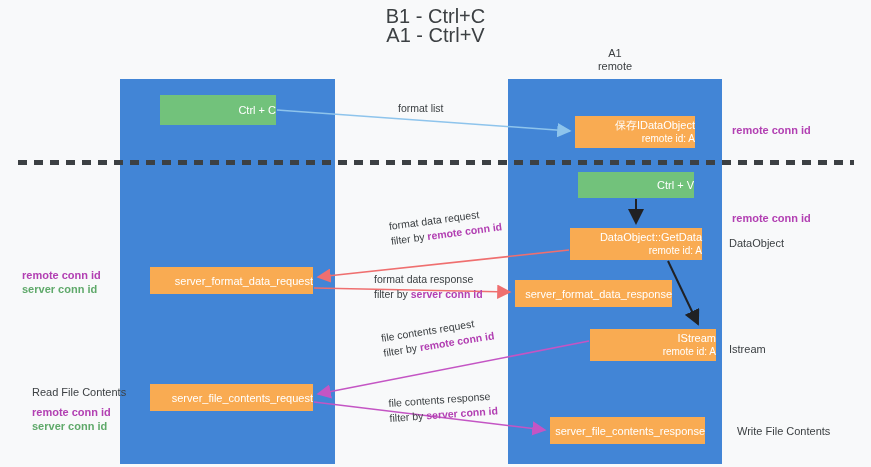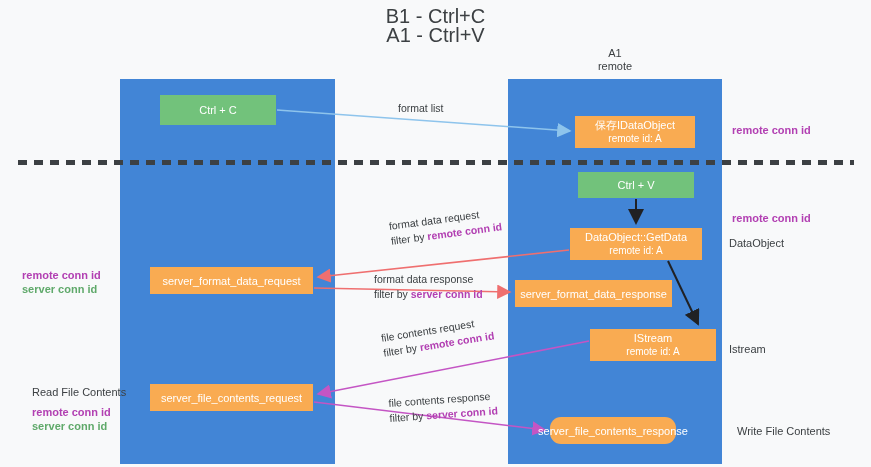--- a/index.html
+++ b/index.html
@@ -33,36 +33,36 @@
 
   
   #divider{
     position:absolute;left:18px;top:160px;width:836px;height:5px;
     background-image:repeating-linear-gradient(to right,#3c4043 0 9px,transparent 9px 16px);
   }
 
   
   .node{
     position:absolute;box-sizing:border-box;
-    display:flex;flex-direction:column;align-items:center;justify-content:center;
+    display:flex;flex-direction:column;align-items:flex-end;justify-content:center;
     text-align:center;color:#ffffff;font-size:11px;line-height:14px;
   }
   .node.green{background:#72c27b;}
   .node.orange{background:#f9ab52;}
   .node .l2{font-size:10px;line-height:14px;}
 
   #n-ctrlc{left:160px;top:95px;width:116px;height:30px;}
   #n-save-ido{left:575px;top:116px;width:120px;height:32px;}
   #n-ctrlv{left:578px;top:172px;width:116px;height:26px;}
   #n-getdata{left:570px;top:228px;width:132px;height:32px;}
   #n-sfdreq{left:150px;top:267px;width:163px;height:27px;}
   #n-sfdresp{left:515px;top:280px;width:157px;height:27px;}
   #n-istream{left:590px;top:329px;width:126px;height:32px;}
   #n-sfcreq{left:150px;top:384px;width:163px;height:27px;}
-  #n-sfcresp{left:550px;top:417px;width:126px;height:27px;border-radius:11px;}
+  #n-sfcresp{left:550px;top:417px;width:155px;height:27px;}
 
   
   .side-label{position:absolute;font-size:11px;line-height:14px;}
   .purple{color:#b23fb2;font-weight:bold;}
   .green-t{color:#5fa96a;font-weight:bold;}
   .grey-t{color:#3c4043;}
 
   #lbl-rc1{left:732px;top:123px;}
   #lbl-rc2{left:732px;top:211px;}
   #lbl-dataobject{left:729px;top:236px;}

